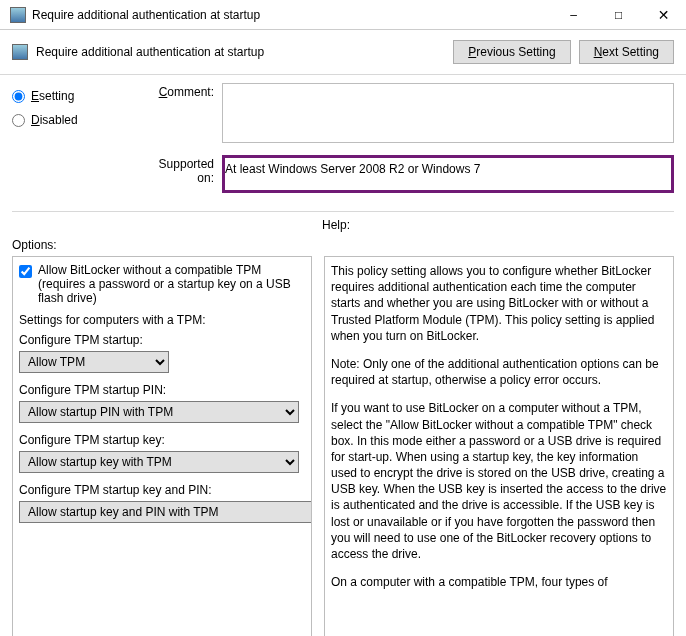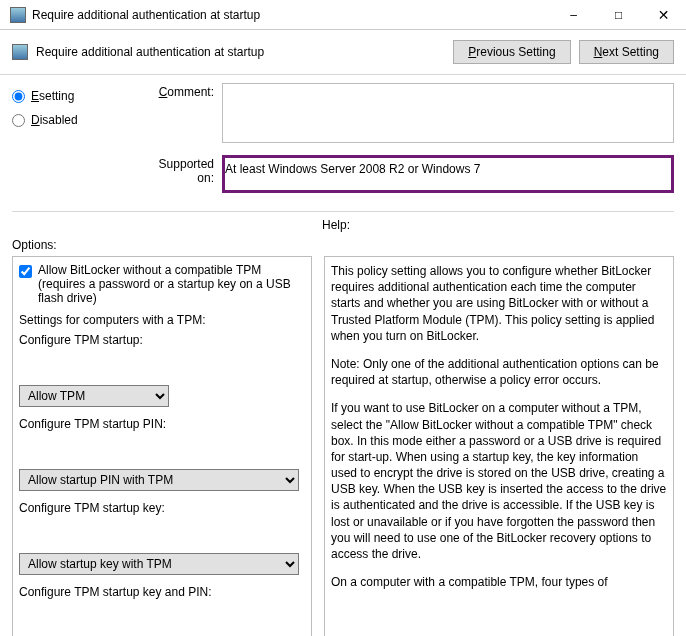--- a/index.html
+++ b/index.html
@@ -89,21 +89,20 @@
   .options-panel { width: 300px; overflow-x: scroll; overflow-y: scroll;}
   .help-panel { flex: 1; overflow-y: scroll; line-height: 1.35;}
   .help-panel p { margin: 0 0 12px 0; }
   .chk-row { display: flex; align-items: flex-start; margin-bottom: 8px; }
   .chk-row input { margin: 2px 6px 0 0; }
   .opt-label { margin: 6px 0 4px 0; }
   .opt-select {
     height: 22px; border: 1px solid #7a7a7a; background: #e1e1e1;
     font-family: inherit; font-size: 12px; padding: 0 4px;
     margin-bottom: 4px;
-    margin-top: 34px;
   }
   .w1 { width: 150px; }
   .w2 { width: 280px; }
   .w3 { width: 280px; }
   .w4 { width: 290px; }
   .footer {
     display: flex; justify-content: flex-end;
     padding: 12px; gap: 8px;
     border-top: 1px solid #d8d8d8;
     margin-top: 10px;

